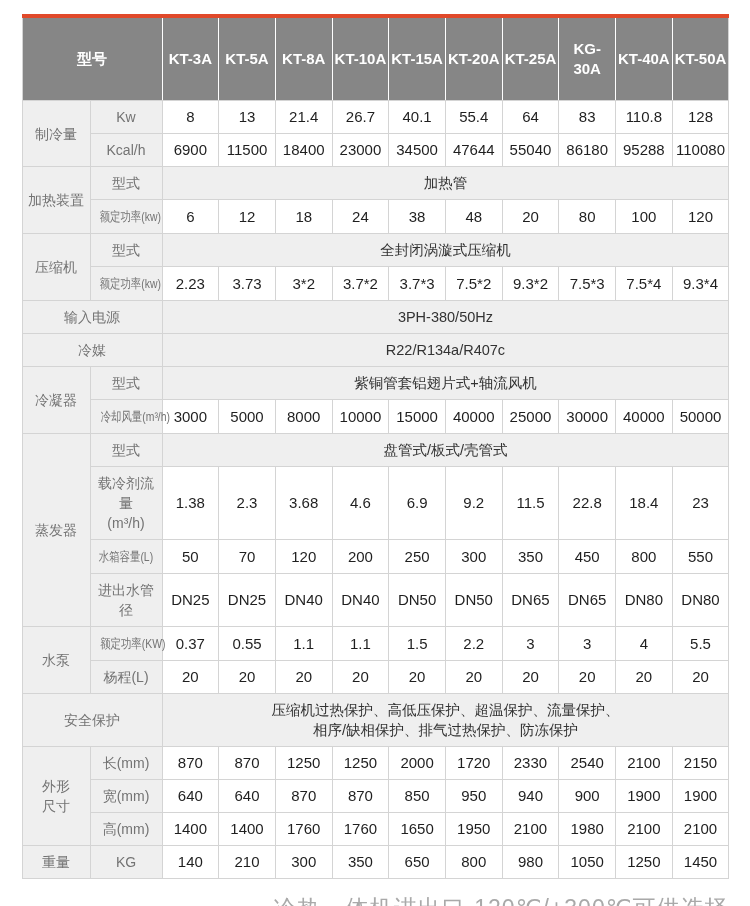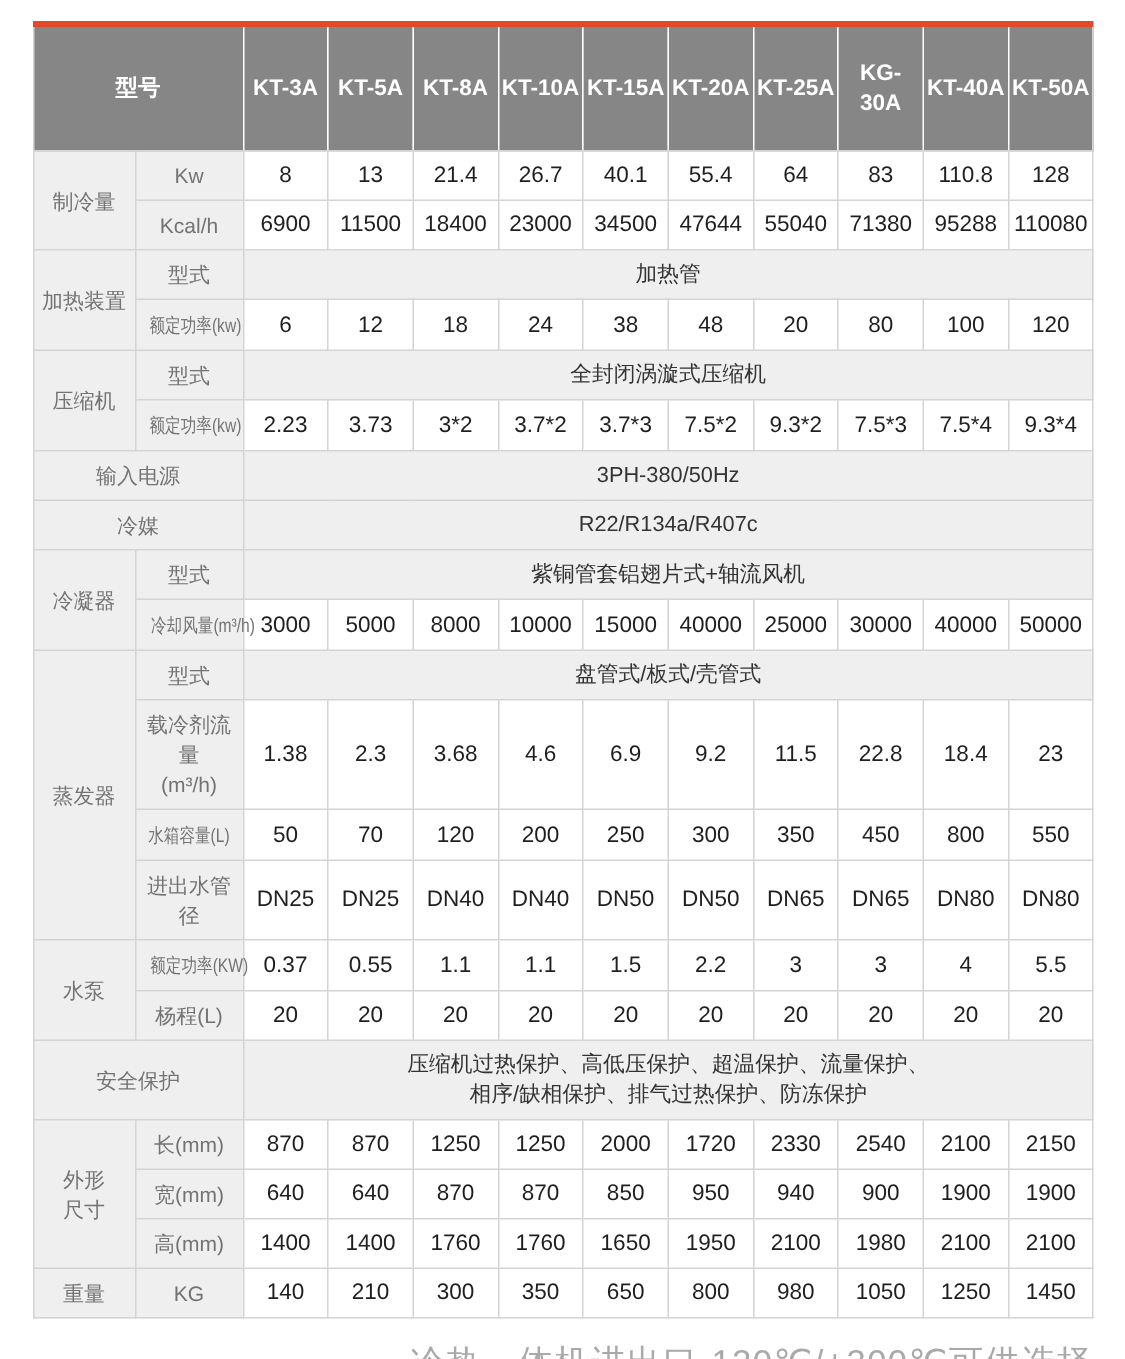--- a/index.html
+++ b/index.html
@@ -93,21 +93,21 @@
         </tr>
         <tr>
           <th class="sub"><span>Kcal/h</span></th>
           <td class="val">6900</td>
           <td class="val">11500</td>
           <td class="val">18400</td>
           <td class="val">23000</td>
           <td class="val">34500</td>
           <td class="val">47644</td>
           <td class="val">55040</td>
-          <td class="val">71380</td>
+          <td class="val">86180</td>
           <td class="val">95288</td>
           <td class="val">110080</td>
         </tr>
         <tr>
           <th class="group" rowspan="2">加热装置</th>
           <th class="sub"><span>型式</span></th>
           <td class="span-val" colspan="10">加热管</td>
         </tr>
         <tr>
           <th class="sub"><span class="squeeze">额定功率(kw)</span></th>

